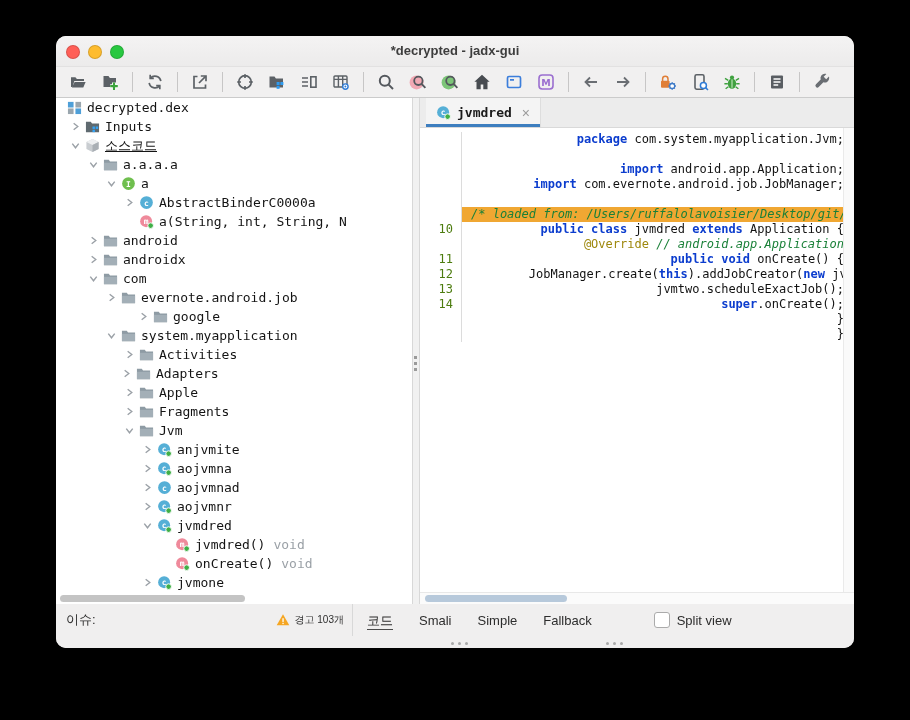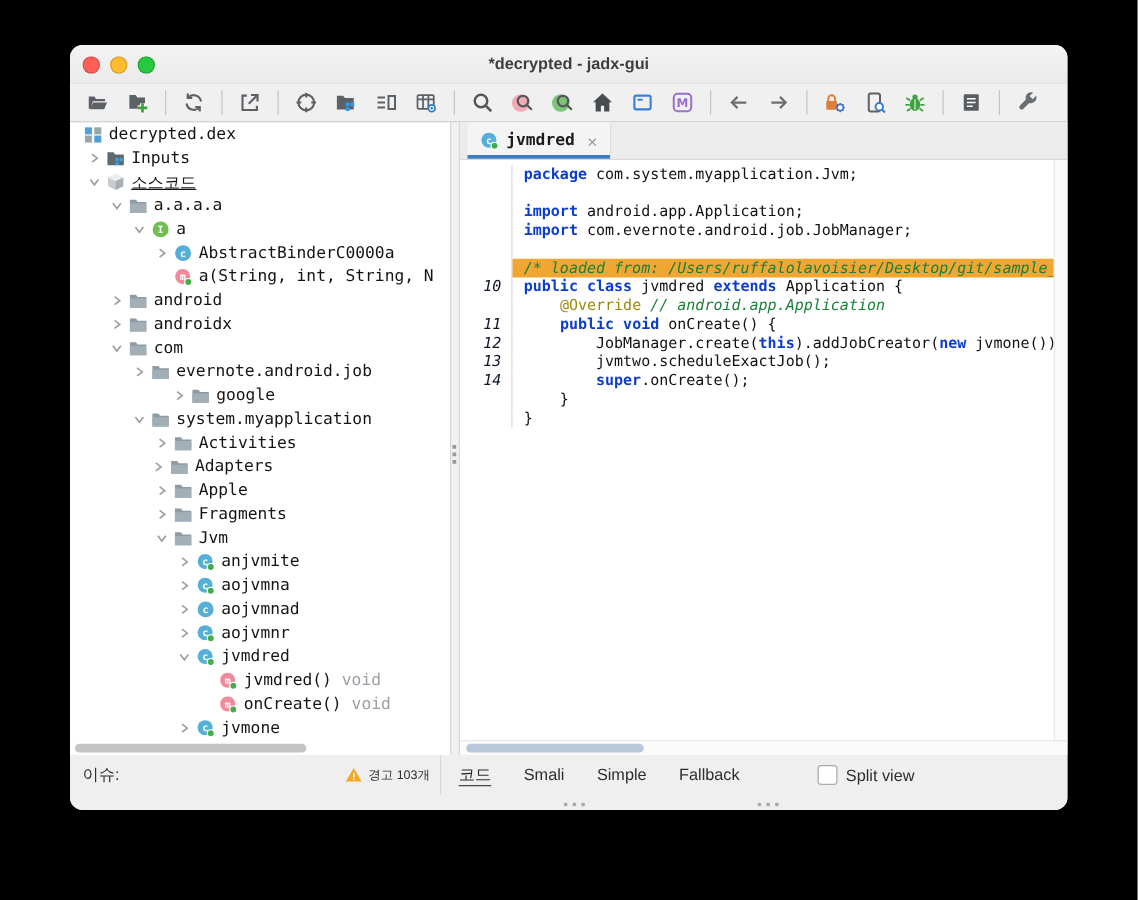--- a/index.html
+++ b/index.html
@@ -18,21 +18,21 @@
           font-size:13px;font-weight:bold;color:#3d3d3d;}
   
   .toolbar{height:30px;flex:0 0 auto;background:#F1F0F0;border-bottom:1px solid #CBCBCB;
            display:flex;align-items:center;padding:0 6px;}
   .tbtn{width:26px;height:24px;border:none;background:transparent;padding:0;margin:0 3px;
         display:flex;align-items:center;justify-content:center;cursor:pointer;}
   .tbtn svg{width:18px;height:18px;display:block;}
   .tsep{width:1px;height:20px;background:#C7C6C6;margin:0 6px;display:inline-block;}
   
   .content{flex:1 1 auto;display:flex;min-height:0;}
-  .treepanel{width:304px;flex:0 0 auto;background:#fff;position:relative;overflow:hidden;}
+  .treepanel{width:356px;flex:0 0 auto;background:#fff;position:relative;overflow:hidden;}
   .trow{height:19px;display:flex;align-items:center;white-space:nowrap;
         font-family:"DejaVu Sans Mono", monospace;font-size:13px;color:#141414;cursor:default;}
   .chev{width:18px;height:14px;flex:0 0 auto;margin-left:-18px;display:inline-flex;
         align-items:center;justify-content:center;}
   .chev svg{width:11px;height:11px;}
   .nicon{width:16px;height:16px;flex:0 0 auto;margin-right:5px;display:inline-flex;}
   .nicon svg{width:15px;height:15px;margin:auto;}
   .tlabel.ul{text-decoration:underline;}
   .tsuffix{color:#9aa0a6;margin-left:8px;}
   .hscroll-tree{position:absolute;left:0;right:0;bottom:0;height:11px;background:#fff;}
@@ -49,23 +49,23 @@
         border-right:1px solid #DDDDDD;cursor:pointer;}
   .etab .nicon{margin-right:6px;}
   .etab-label{font-family:"DejaVu Sans Mono", monospace;font-size:13px;font-weight:bold;color:#1b1b1b;}
   .etab-close{margin-left:10px;color:#9b9b9b;font-size:14px;line-height:14px;cursor:pointer;}
   .etab .accentbar{position:absolute;left:0;right:0;bottom:0;height:3px;background:#3D7EBF;}
   .codewrap{flex:1 1 auto;position:relative;overflow:hidden;background:#fff;}
   .vtrack{position:absolute;top:0;right:0;bottom:0;width:10px;background:#FAFAFA;border-left:1px solid #EAEAEA;}
   .code-scroll{position:absolute;left:0;top:4px;right:10px;bottom:0;cursor:text;}
   .cline{height:15px;display:flex;font-family:"DejaVu Sans Mono", monospace;font-size:12px;
          line-height:15px;white-space:pre;}
-  .ln{width:33px;flex:0 0 auto;text-align:right;padding-right:8px;color:#0f172a;
-      border-right:1px solid #DCDCDC;font-style:italic;}
-  .lt{flex:1 1 auto;padding-left:9px;overflow:hidden;}
+  .ln{width:33px;flex:0 0 auto;text-align:right;padding-right:8px;color:#4d7c0f;
+      border-right:1px solid #DCDCDC;}
+  .lt{flex:1 1 auto;padding-left:9px;overflow:hidden;text-align:right;}
   .cline.hl .lt{background:#F0A732;}
   .tok-kw{color:#0C3DCE;font-weight:bold;}
   .tok-cmt{color:#1A8038;font-style:italic;}
   .tok-ann{color:#9E880D;}
   .tok-pl{color:#121212;}
   .hscroll-code{height:11px;flex:0 0 auto;background:#FBFBFB;border-top:1px solid #E8E8E8;position:relative;}
   .hthumb2{position:absolute;left:5px;top:2px;width:142px;height:7px;border-radius:3.5px;background:#B7C9DB;}
   
   .bottombar{height:44px;flex:0 0 auto;background:#F0EFEF;display:flex;position:relative;}
   .bb-left{width:296px;flex:0 0 auto;height:32px;display:flex;align-items:center;

